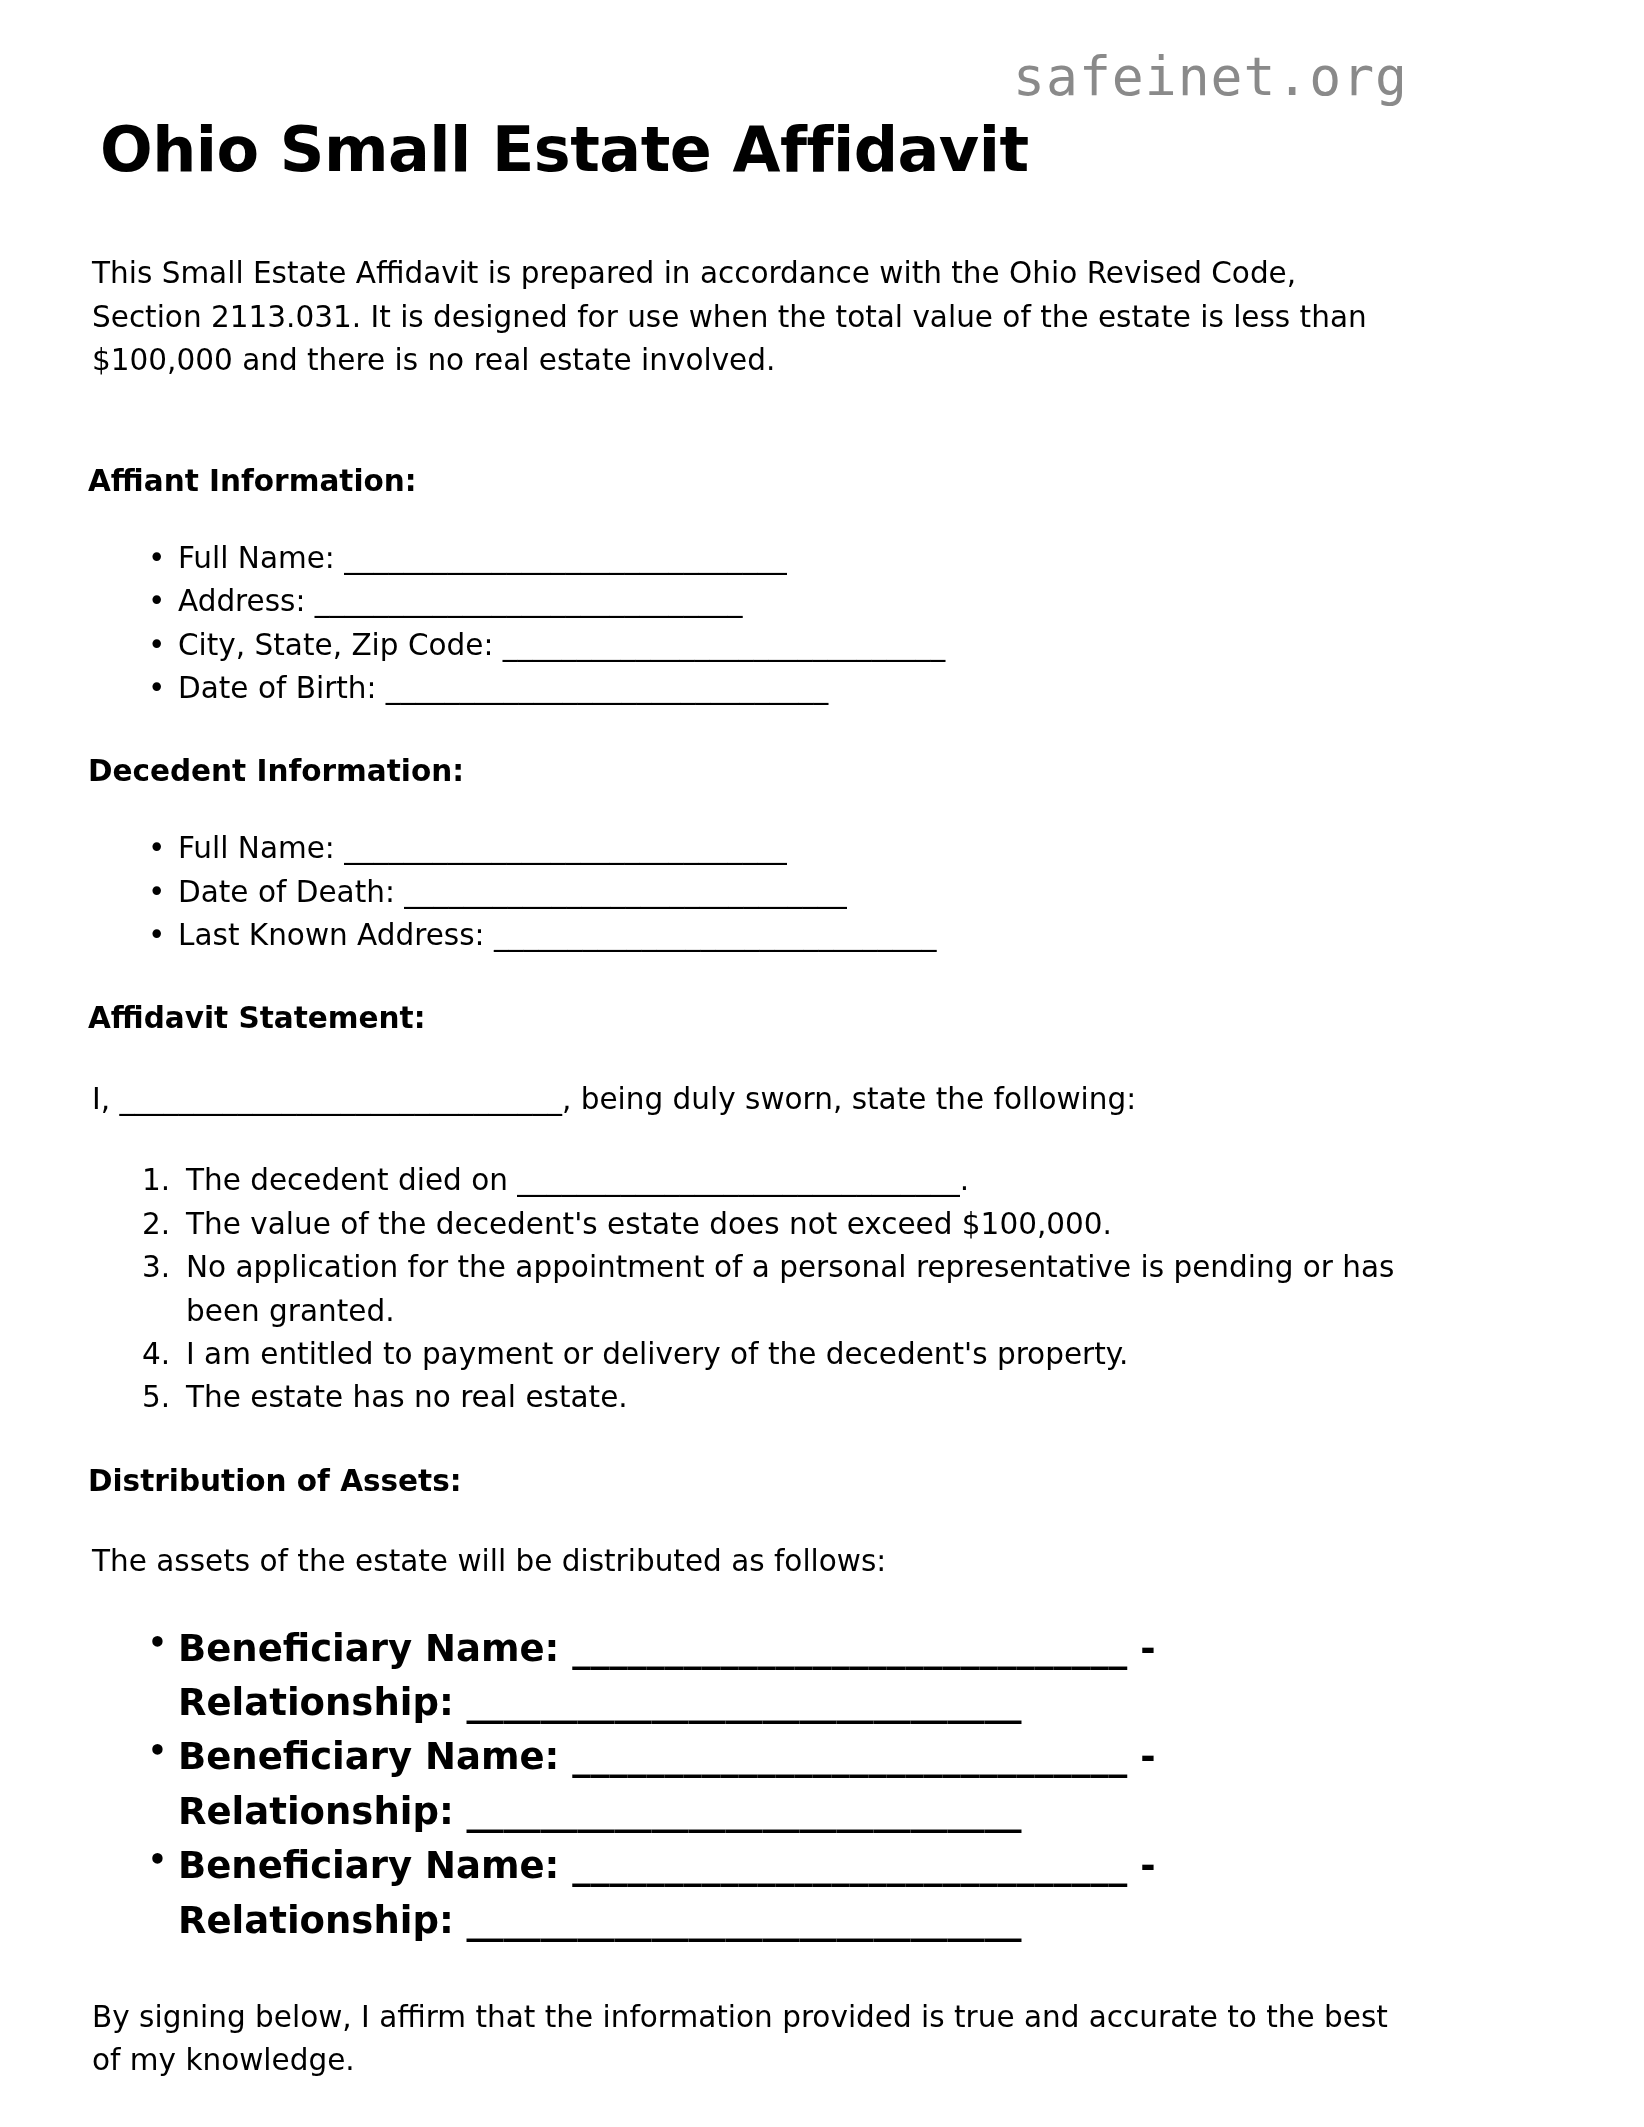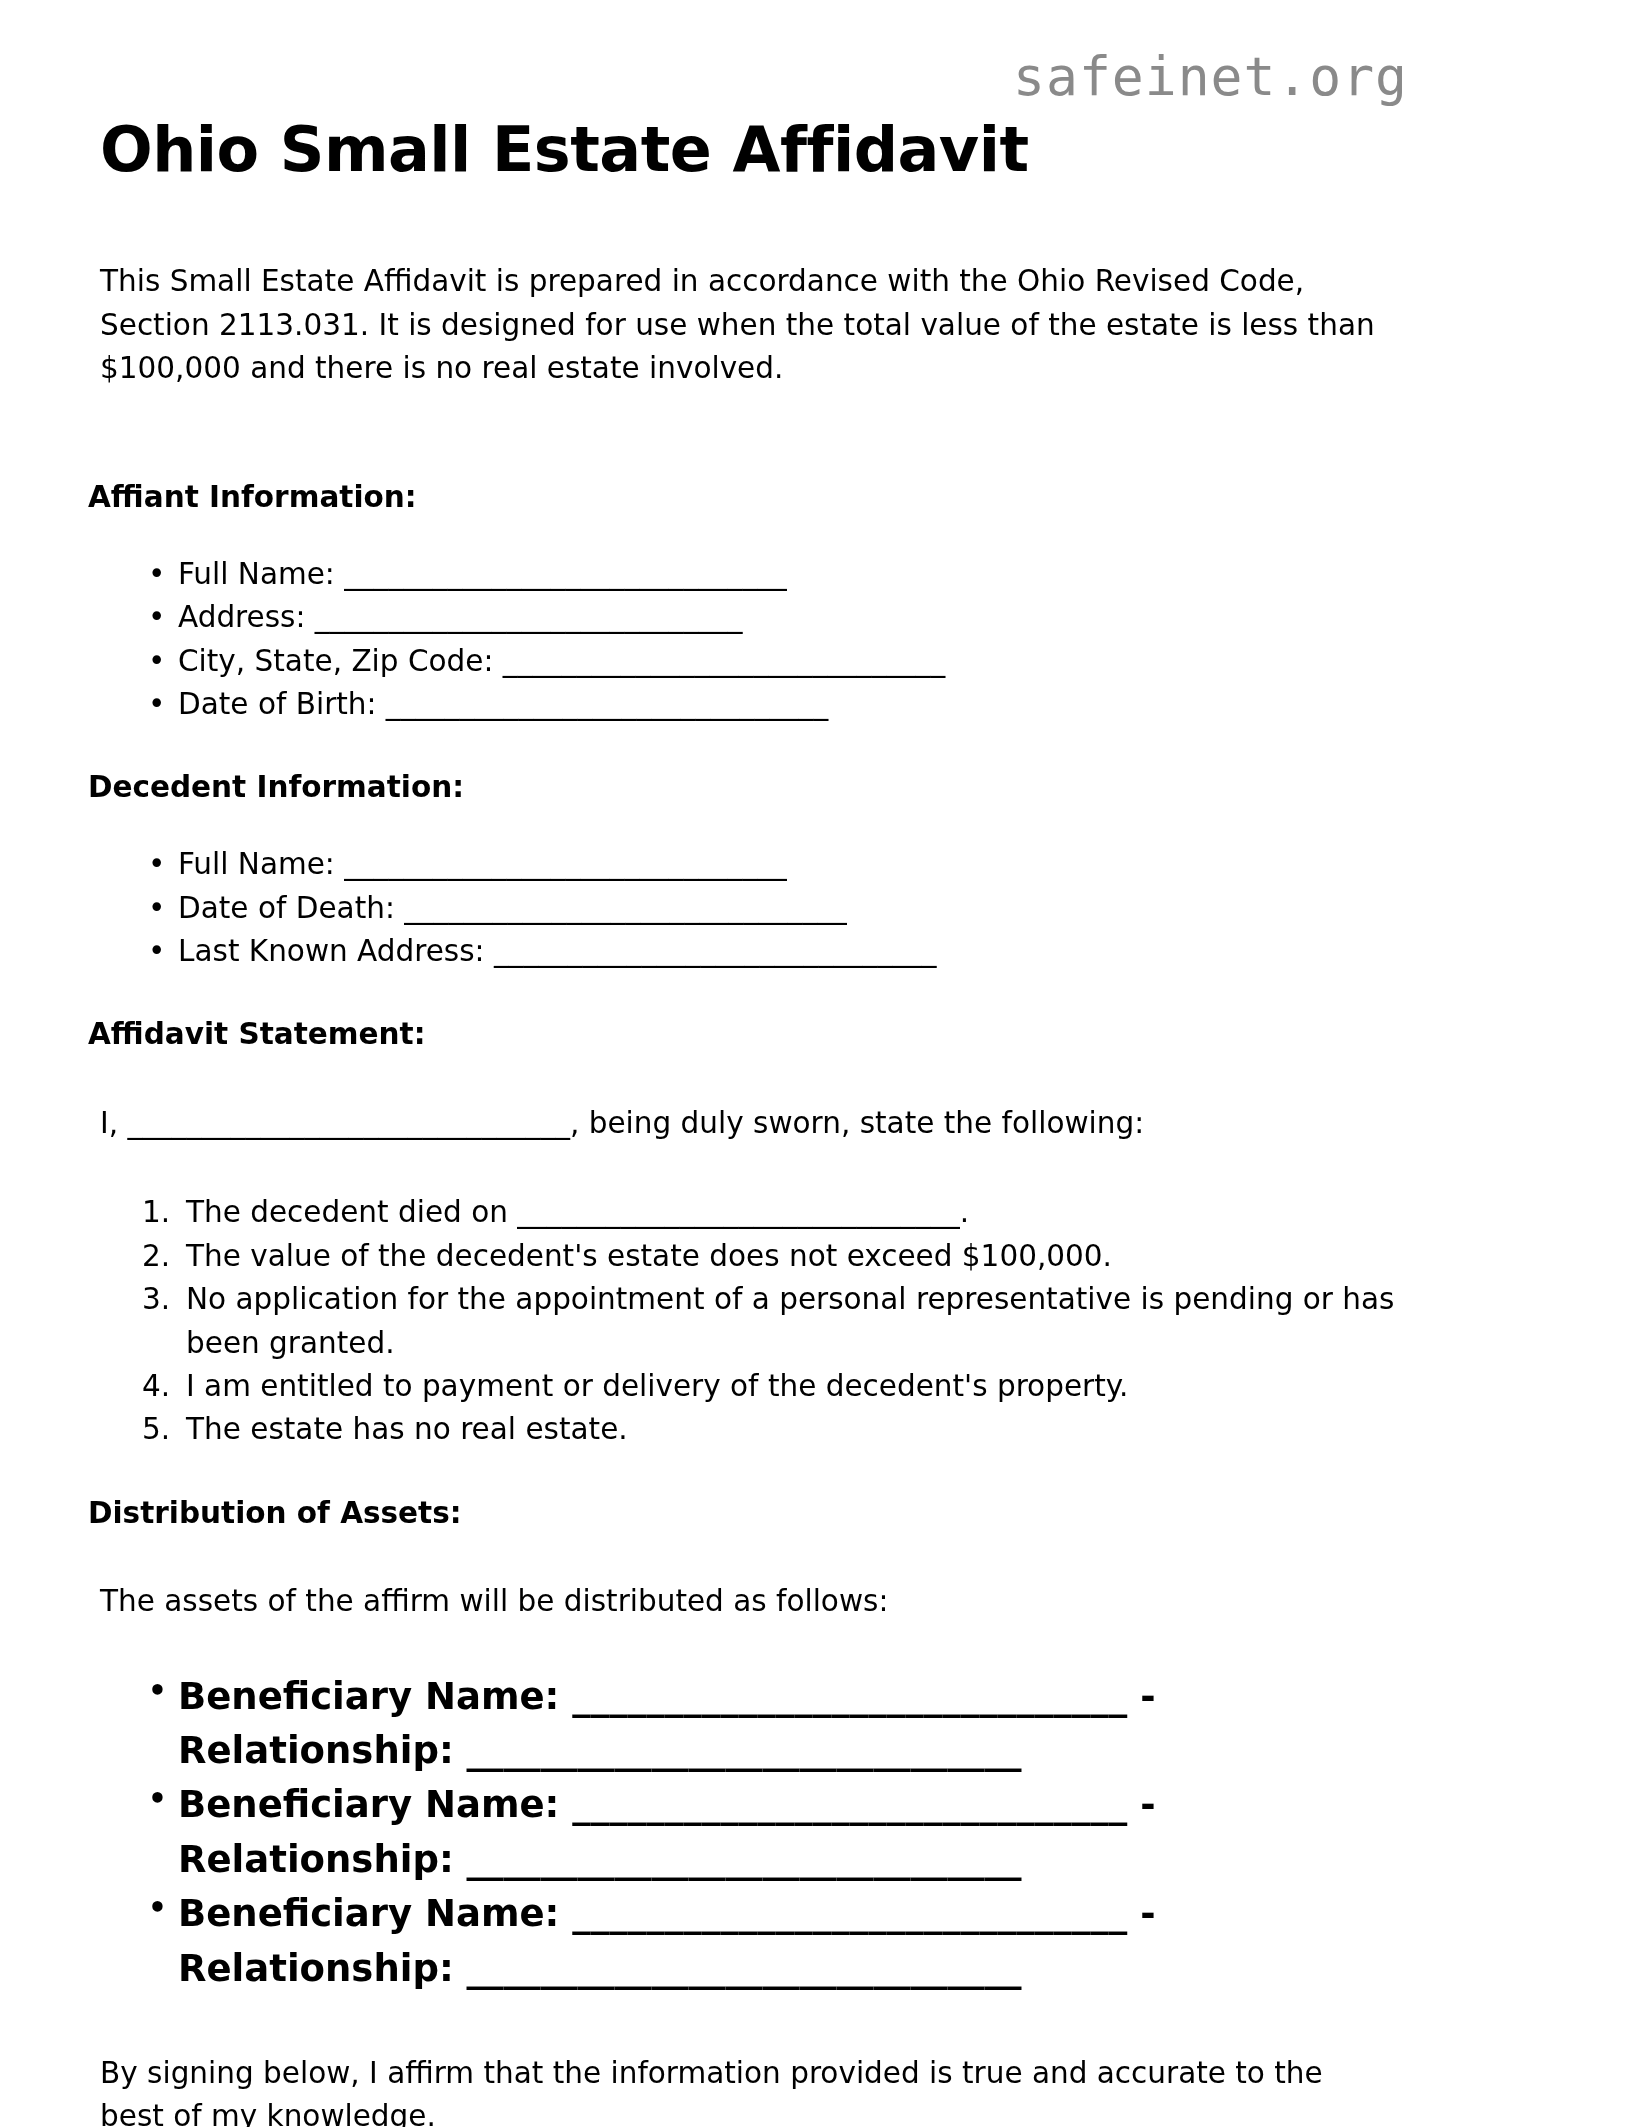--- a/index.html
+++ b/index.html
@@ -35,21 +35,21 @@
   }
   h1.doc-title {
     margin: 12px;
     padding-top: 104px;
     font-size: 62px;
     font-weight: bold;
     letter-spacing: -0.5px;
     line-height: 1.1;
   }
   p.para {
-    margin: 12px;
+    margin: 4px;
     font-size: 29.5px;
     line-height: 1.47;
     max-width: 1440px;
   }
   .gap-intro { height: 52px; }
   .gap-sm { height: 34px; }
   .gap-md { height: 40px; }
   .gap-lg { height: 44px; }
   h2.section-head {
     margin: 0;
@@ -186,21 +186,21 @@
     <li><span>I am entitled to payment or delivery of the decedent's property.</span></li>
     <li><span>The estate has no real estate.</span></li>
   </ol>
 
   <div class="gap-md"></div>
 
   <h2 class="section-head">Distribution of Assets:</h2>
 
   <div class="gap-sm"></div>
 
-  <p class="para">The assets of the affirm will be distributed as follows:</p>
+  <p class="para">The assets of the estate will be distributed as follows:</p>
 
   <div class="gap-sm"></div>
 
   <ul class="beneficiary-list">
     <li><span>Beneficiary Name:</span> <span class="blank">______________________________</span> <span>-</span> <span>Relationship:</span> <span class="blank">______________________________</span></li>
     <li><span>Beneficiary Name:</span> <span class="blank">______________________________</span> <span>-</span> <span>Relationship:</span> <span class="blank">______________________________</span></li>
     <li><span>Beneficiary Name:</span> <span class="blank">______________________________</span> <span>-</span> <span>Relationship:</span> <span class="blank">______________________________</span></li>
   </ul>
 
   <div class="gap-lg"></div>

